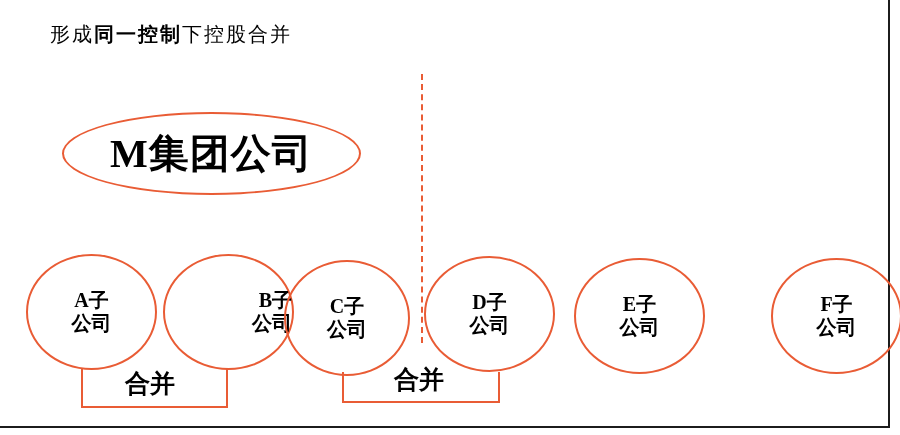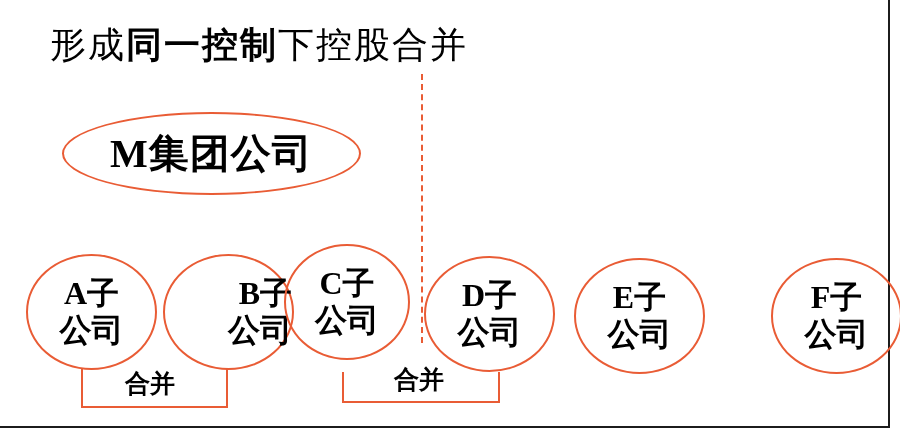--- a/index.html
+++ b/index.html
@@ -24,21 +24,21 @@
     position: absolute;
     left: 0; top: 0;
     width: 890px;
     height: 428px;
     border-right: 2px solid var(--frame);
     border-bottom: 2px solid var(--frame);
   }
   .title {
     position: absolute;
     top: 21px;
-    font-size: 36px;
+    font-size: 20px;
     letter-spacing: 2px;
     white-space: nowrap;
     color: var(--text);
   }
   .title b { font-weight: bold; }
   .title-left  { left: 50px; }
   .title-right { left: 443px; }
   .ellipse {
     position: absolute;
     border: 2px solid var(--accent);
@@ -56,27 +56,27 @@
     position: absolute;
     width: 131px;
     height: 116px;
     border: 2px solid var(--accent);
     border-radius: 50%;
     display: flex;
     flex-direction: column;
     align-items: center;
     justify-content: center;
     font-weight: bold;
-    font-size: 32px;
+    font-size: 20px;
     line-height: 1.15;
     text-align: center;
   }
   .c-a { left: 26px;  top: 254px; }
   .c-b { left: 163px; top: 254px; align-items: flex-end; }
-  .c-c { left: 284px; top: 244px; width: 126px; }
+  .c-c { left: 284px; top: 260px; width: 126px; }
   .c-d { left: 424px; top: 256px; }
   .c-e { left: 574px; top: 258px; }
   .c-f { left: 771px; top: 258px; }
   .divider {
     position: absolute;
     left: 421px;
     top: 74px;
     width: 0;
     height: 269px;
     border-left: 2px dashed var(--accent);

